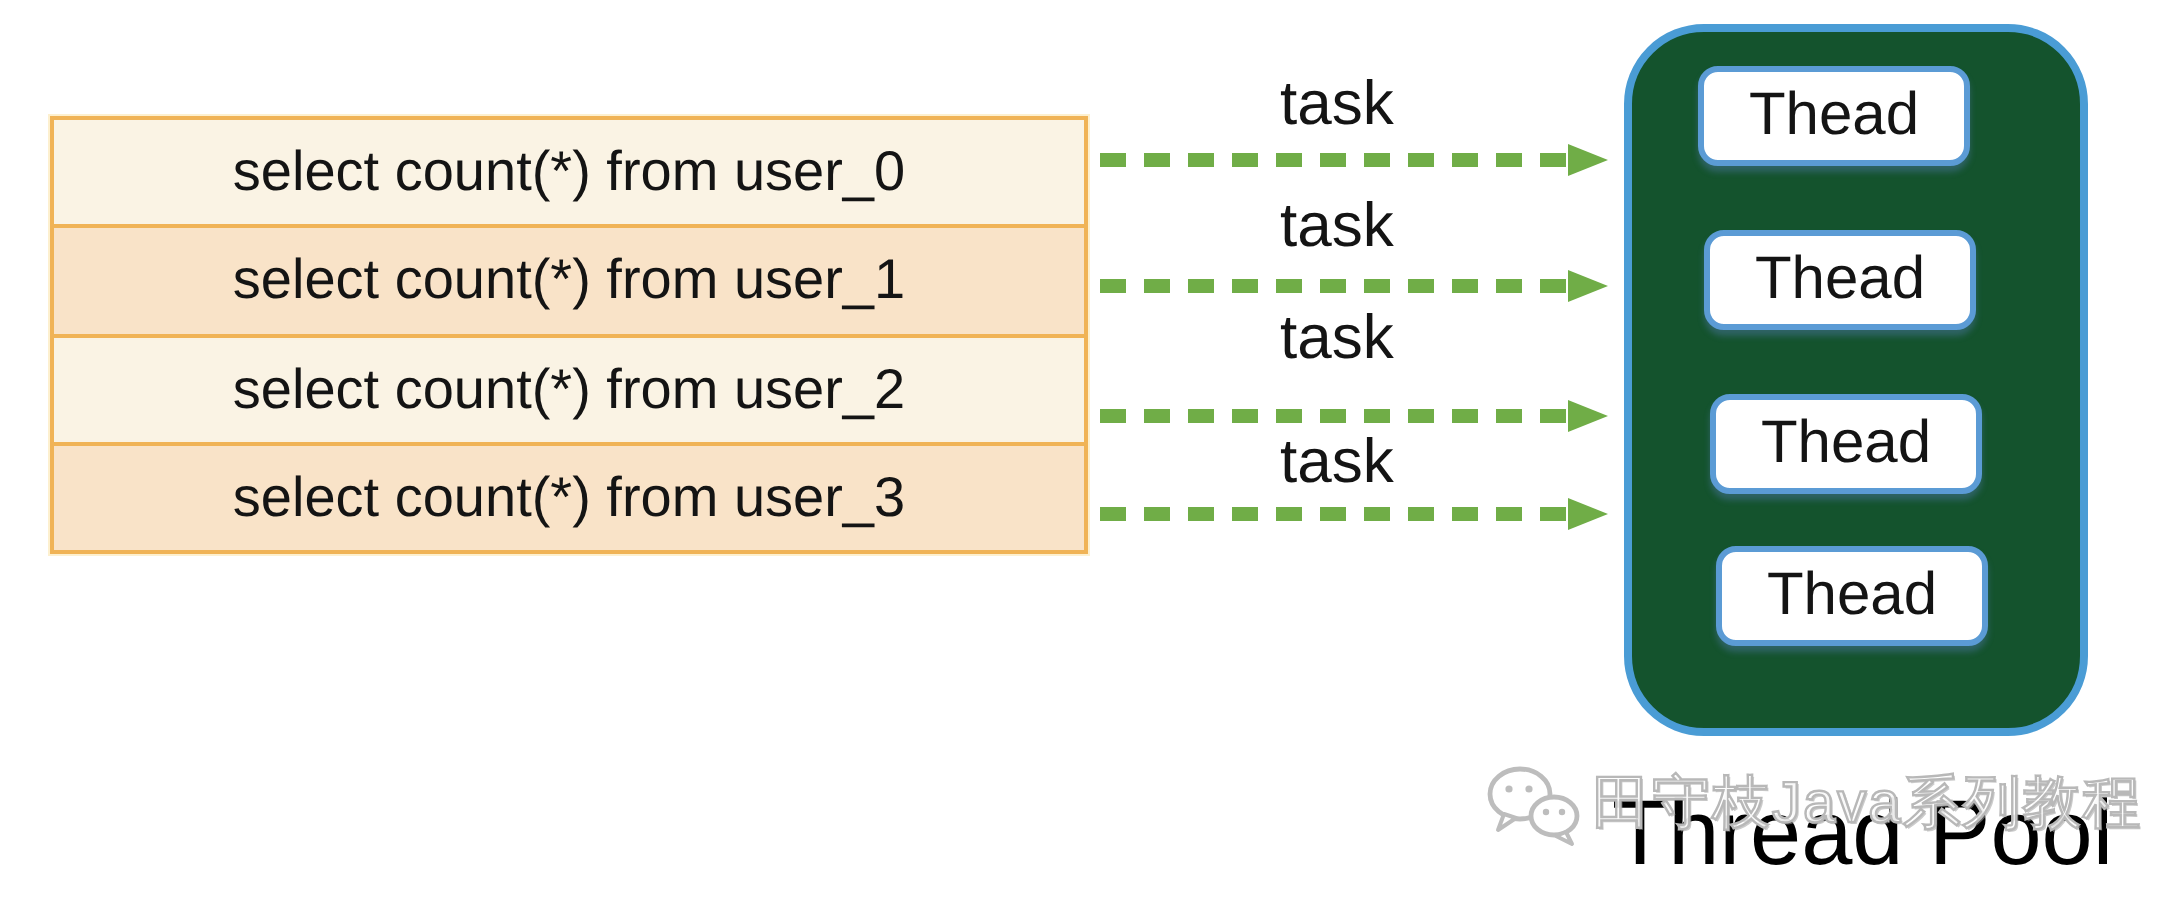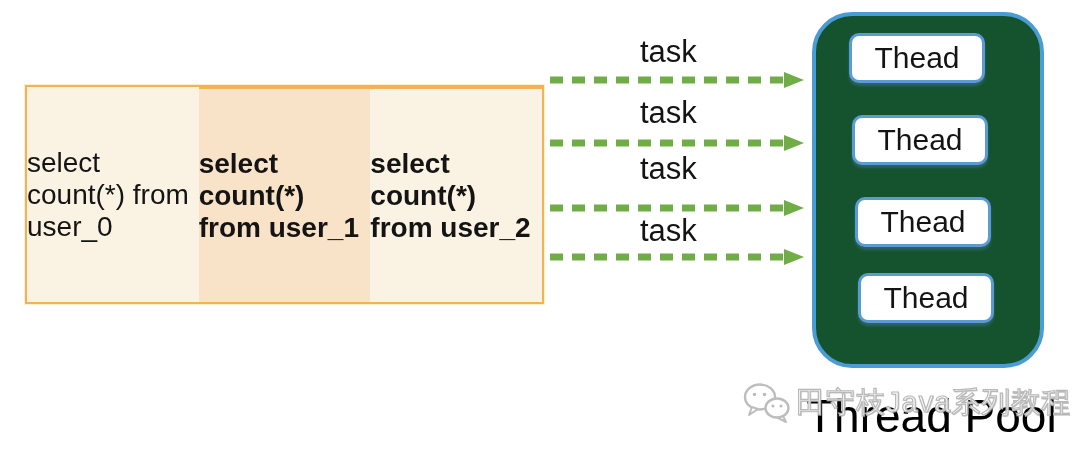--- a/index.html
+++ b/index.html
@@ -14,36 +14,35 @@
 
   
   .query-stack {
     position: absolute;
     left: 25px;
     top: 58px;
     width: 519px;
     height: 219px;
     border: 2px solid var(--query_border);
     display: flex;
-    flex-direction: row;
+    flex-direction: column;
     box-sizing: border-box;
     box-shadow: 0 0 0 1px #fdf0cf;
-    margin-top: 27px;
   }
   .query-row {
     flex: 1;
     display: flex;
     align-items: center;
     justify-content: center;
     font-size: 28px;
     color: var(--text_black);
     background: var(--query_row_light);
   }
   .query-row.dark { background: var(--query_row_dark); }
-  .query-row + .query-row { border-top: 2px solid var(--query_border); font-weight: bold; }
+  .query-row + .query-row { border-top: 2px solid var(--query_border); }
 
   
   .arrows-svg {
     position: absolute;
     left: 548px;
     top: 58px;
     width: 262px;
     height: 220px;
   }
   .arrow-line {
@@ -128,20 +127,21 @@
 </style>
 </head>
 <body>
 
 <div class="canvas">
 
   <div class="query-stack">
     <div class="query-row">select count(*) from user_0</div>
     <div class="query-row dark">select count(*) from user_1</div>
     <div class="query-row">select count(*) from user_2</div>
+    <div class="query-row dark">select count(*) from user_3</div>
   </div>
 
   <svg class="arrows-svg" viewBox="0 0 262 220" xmlns="http://www.w3.org/2000/svg">
     <defs>
       <marker id="ah" markerUnits="userSpaceOnUse" markerWidth="20" markerHeight="16" refX="2" refY="8" orient="auto">
         <path class="arrow-head" d="M0,0 L20,8 L0,16 Z"></path>
       </marker>
     </defs>
     <line class="arrow-line" x1="2" y1="22" x2="238" y2="22" marker-end="url(#ah)"></line>
     <line class="arrow-line" x1="2" y1="85" x2="238" y2="85" marker-end="url(#ah)"></line>

